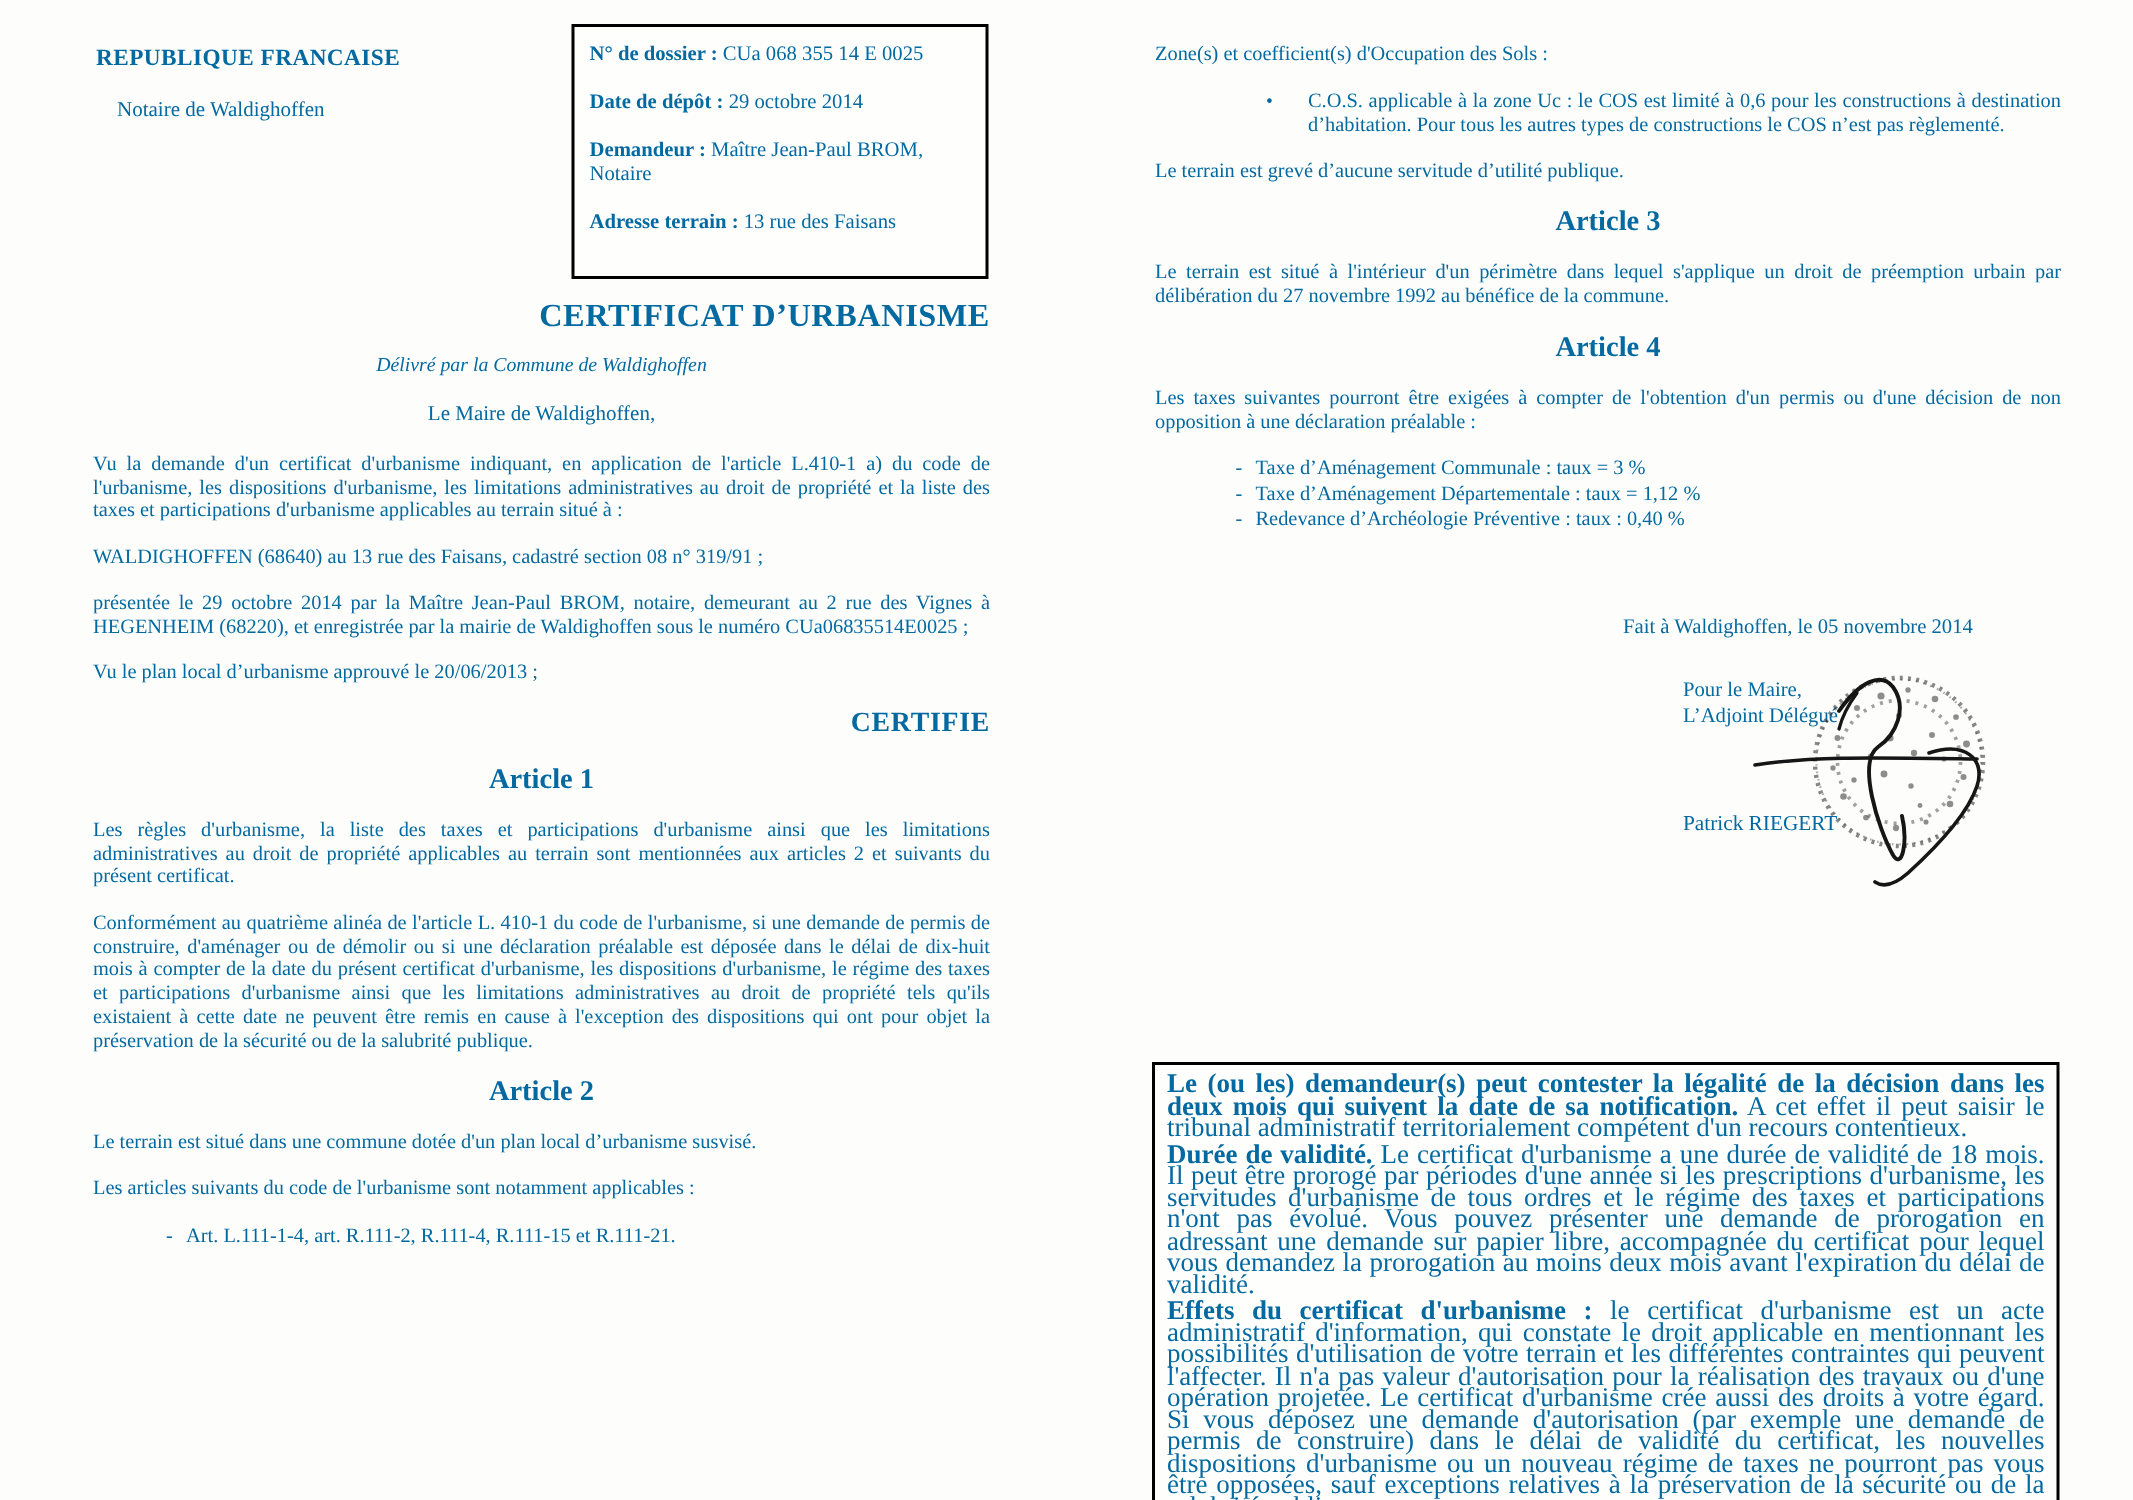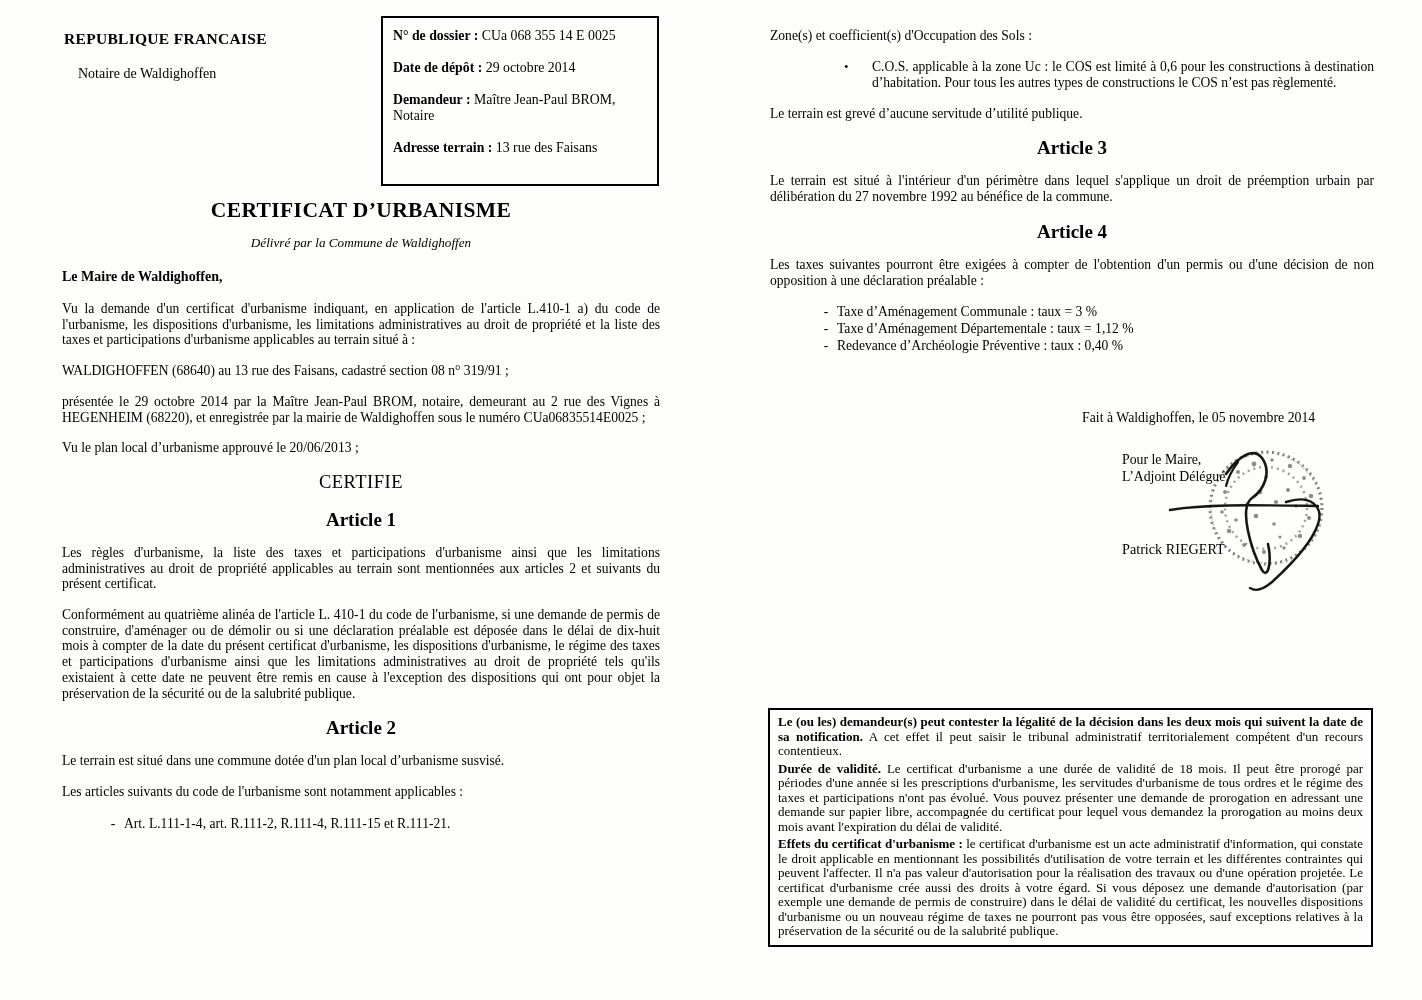--- a/index.html
+++ b/index.html
@@ -1,18 +1,18 @@
 <!DOCTYPE html>
 <html lang="fr"><head>
 <meta charset="utf-8">
 <style>
   html,body{margin:0;padding:0;background:#e8e8e8;}
   .page{
     position:relative;width:1422px;height:1000px;margin:0 auto;
-    background:#fdfdfb;color:#000000;
+    background:#fdfdfb;color:#0369a1;
     font-family:"Liberation Serif","DejaVu Serif",serif;
     overflow:hidden;
   }
   
   .hdr-left{position:absolute;left:64px;top:30px;width:300px;}
   .hdr-republic{font-weight:bold;font-size:15.5px;letter-spacing:.3px;}
   .hdr-commune{font-size:14px;margin-top:18px;margin-left:14px;}
   
   .dossier-box{
     position:absolute;left:381px;top:16px;width:278px;
@@ -22,28 +22,28 @@
   .dossier-row{margin:0 0 16px 0;line-height:16px;}
   .dossier-row:last-child{margin-bottom:8px;}
   .dossier-label{font-weight:bold;}
   
   .col-left{position:absolute;left:62px;top:198px;width:598px;}
   .col-right{position:absolute;left:770px;top:28px;width:604px;}
   .para{
     text-align:justify;font-size:13.6px;line-height:15.7px;margin:0 0 15px 0;
   }
   .doc-title{
-    text-align:center;font-weight:bold;font-size:21.5px;letter-spacing:.4px;margin:0 0 12px 0;
+    text-align:right;font-weight:bold;font-size:21.5px;letter-spacing:.4px;margin:0 0 12px 0;
   }
   .doc-subtitle{
     text-align:center;font-style:italic;font-size:13.2px;margin:0 0 18px 0;
   }
-  .salutation{font-weight:bold;font-size:14px;margin:0 0 16px 0;}
+  .salutation{font-weight:normal;font-size:14px;margin:0 0 16px 0;text-align:center;}
   .big-h{
-    text-align:center;font-weight:normal;font-size:18.5px;letter-spacing:.5px;margin:16px 0 14px 0;
+    text-align:right;font-weight:bold;font-size:18.5px;letter-spacing:.5px;margin:16px 0 14px 0;
   }
   .article-h{
     text-align:center;font-weight:bold;font-size:19px;margin:16px 0 14px 0;
   }
   .hang-list{margin:0 0 15px 0;padding:0;list-style:none;font-size:13.6px;line-height:17px;}
   .hang-list li{display:flex;margin:0;}
   .hang-list .dash{width:22px;text-align:center;flex:0 0 auto;}
   .indent-40 {padding-left:40px;}
   .indent-45 {padding-left:45px;}
   .bullet-row{display:flex;margin:0 0 14px 0;padding-left:74px;font-size:13.6px;line-height:16.5px;}
@@ -52,21 +52,21 @@
   
   .date-line{font-size:13.8px;margin:56px 0 0 312px;}
   .sig-lines{font-size:13.8px;line-height:16.5px;margin:26px 0 0 352px;}
   .sig-name{font-size:14.2px;margin:56px 0 0 352px;}
   .stamp-wrap{position:absolute;left:1168px;top:432px;width:220px;height:180px;pointer-events:none;}
   
   .notice-box{
     position:absolute;left:768px;top:708px;width:605px;box-sizing:border-box;
     border:2px solid #000;padding:5px 8px 6px 8px;background:#fefefd;
   }
-  .notice-p{text-align:justify;font-size:13px;line-height:14.5px;margin:0 0 3px 0;}
+  .notice-p{text-align:justify;font-size:18px;line-height:14.5px;margin:0 0 3px 0;}
   .notice-p:last-child{margin-bottom:0;}
   .nb{font-weight:bold;}
 </style>
 </head>
 <body>
 
 <div class="page">
 
   <div class="hdr-left">
     <div class="hdr-republic">REPUBLIQUE FRANCAISE</div>

